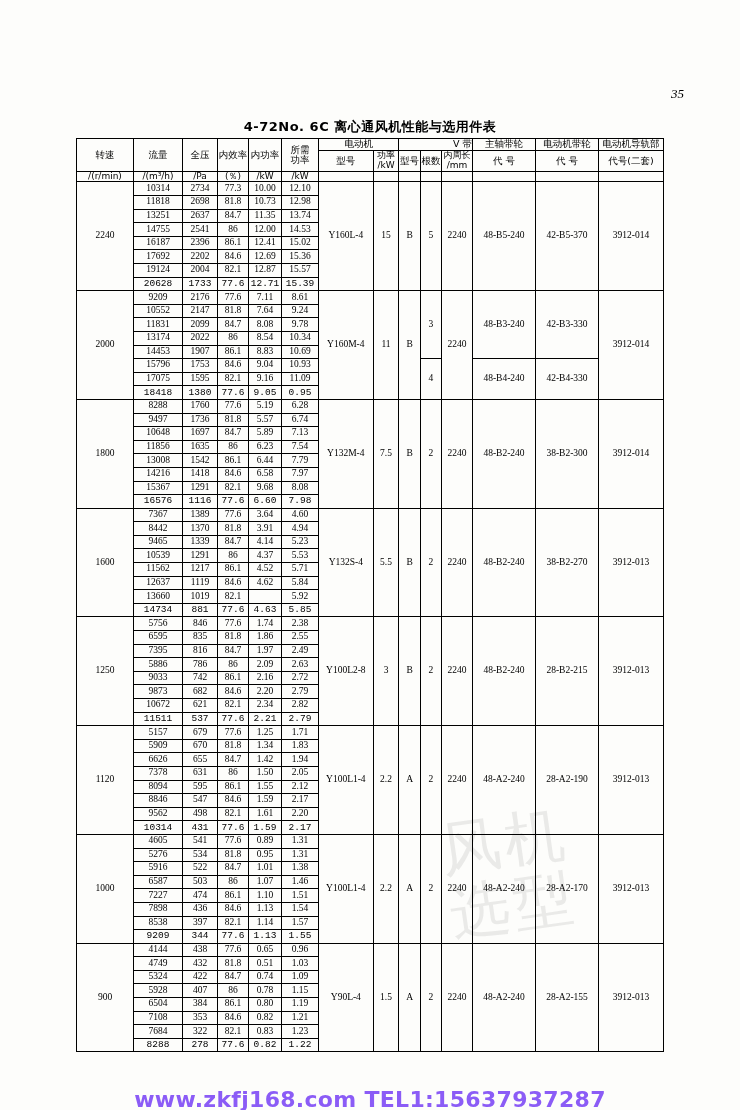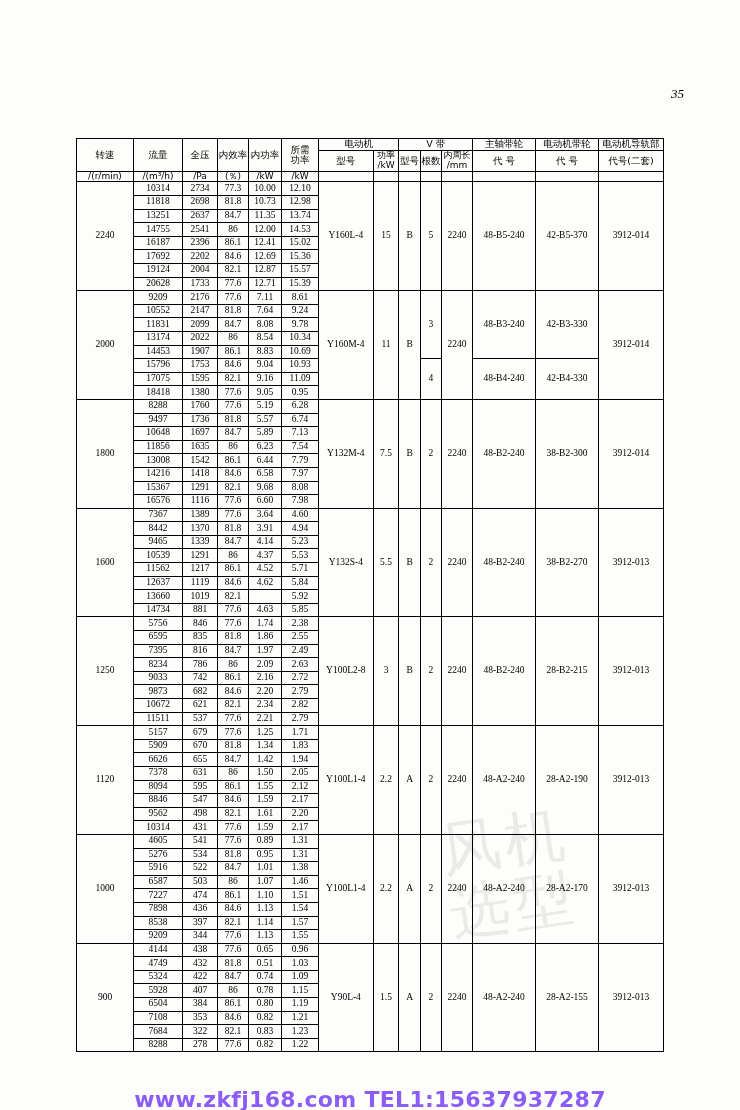--- a/index.html
+++ b/index.html
@@ -63,21 +63,21 @@
   }
   thead th{
     font-family:"DejaVu Sans",sans-serif;
     font-size:9.5px;
     font-weight:normal;
     padding:2px 1px;
   }
   thead th.tall{height:32px;}
   .hdr-two{font-size:9px;line-height:12px;}
   .data td{height:12.6px;font-size:9.5px;}
-  .grp-bottom td{border-bottom:1px solid #000;}
+  .grp-bottom td{border-bottom:1px solid #000;font-family:Liberation Mono, monospace;}
   .numcell{font-family:"Liberation Serif",serif;}
   .footer{
     position:absolute;
     left:0;right:0;bottom:18px;
     text-align:center;
     color:#8b5cf6;
     font-weight:bold;
     font-size:22px;
     font-family:"DejaVu Sans",sans-serif;
     letter-spacing:0.3px;
@@ -85,20 +85,21 @@
   .mergecell{font-size:10px;}
   .vbelt-head{font-family:"DejaVu Sans",sans-serif;}
 </style>
 </head>
 <body>
 
 <div class="page">
 
   <div class="page-number">35</div>
 
+  <div class="doc-title">4-72No. 6C 离心通风机性能与选用件表</div>
 
   <div class="watermark">风机<br>选型</div>
 
   <table class="main">
     <thead>
       <tr>
         <th rowspan="2" class="tall" style="width:56px;">
           <div>转速</div>
         </th>
         <th rowspan="2" class="tall" style="width:48px;">
@@ -113,21 +114,21 @@
         <th rowspan="2" class="tall" style="width:32px;">
           <div>内功率</div>
         </th>
         <th rowspan="2" class="tall" style="width:36px;">
           <div>所需</div>
           <div>功率</div>
         </th>
         <th colspan="2" style="width:84px;">
           <span>电动机</span>
         </th>
-        <th colspan="3" style="width:78px;" class="vbelt-head">
+        <th colspan="3" style="width:78px;text-align:right;" class="vbelt-head">
           <span>V  带</span>
         </th>
         <th rowspan="1" style="width:62px;">
           <span>主轴带轮</span>
         </th>
         <th rowspan="1" style="width:62px;">
           <span>电动机带轮</span>
         </th>
         <th rowspan="1" style="width:64px;">
           <span>电动机导轨部</span>
@@ -454,21 +455,21 @@
           <td class="numcell">2.55</td>
         </tr>
         <tr class="data">
           <td class="numcell">7395</td>
           <td class="numcell">816</td>
           <td class="numcell">84.7</td>
           <td class="numcell">1.97</td>
           <td class="numcell">2.49</td>
         </tr>
         <tr class="data">
-          <td class="numcell">8234</td>
+          <td class="numcell">5886</td>
           <td class="numcell">786</td>
           <td class="numcell">86</td>
           <td class="numcell">2.09</td>
           <td class="numcell">2.63</td>
         </tr>
         <tr class="data">
           <td class="numcell">9033</td>
           <td class="numcell">742</td>
           <td class="numcell">86.1</td>
           <td class="numcell">2.16</td>

